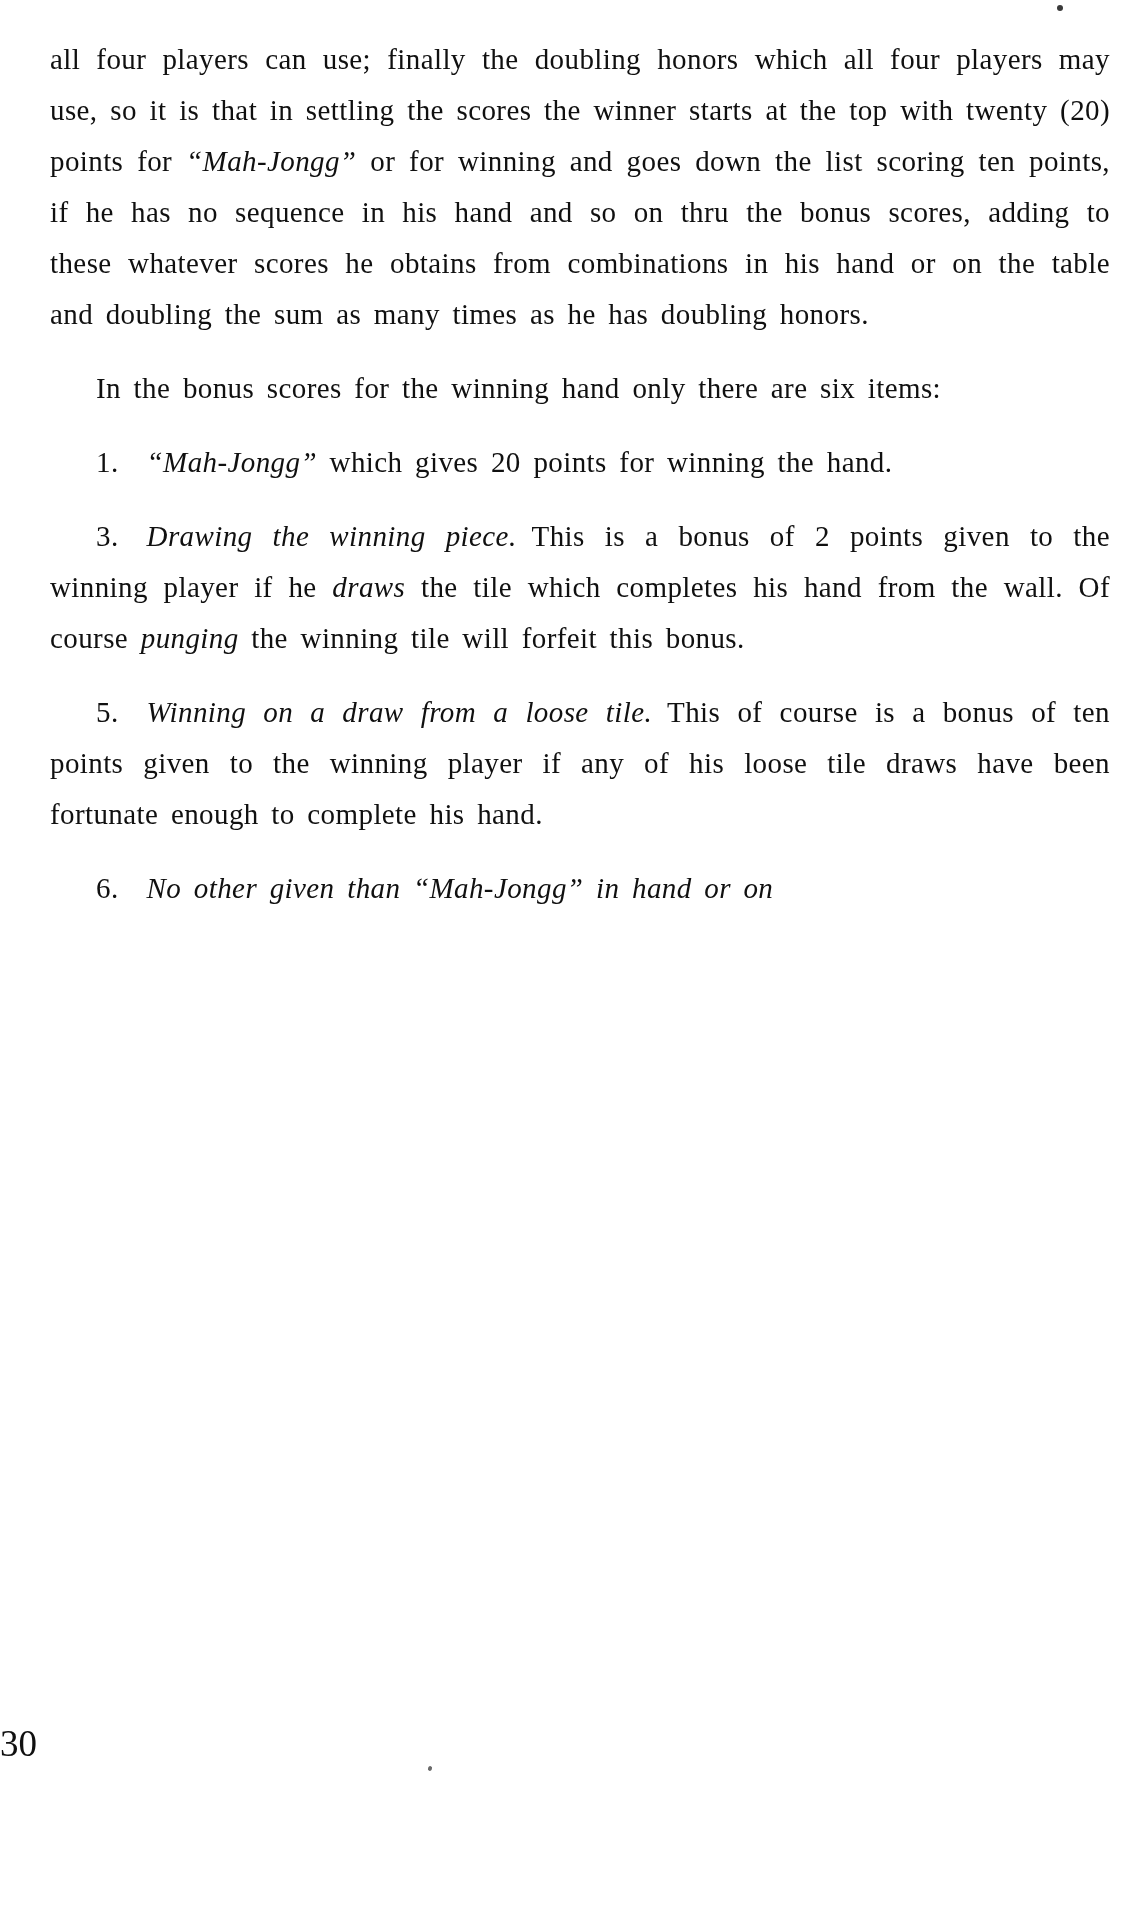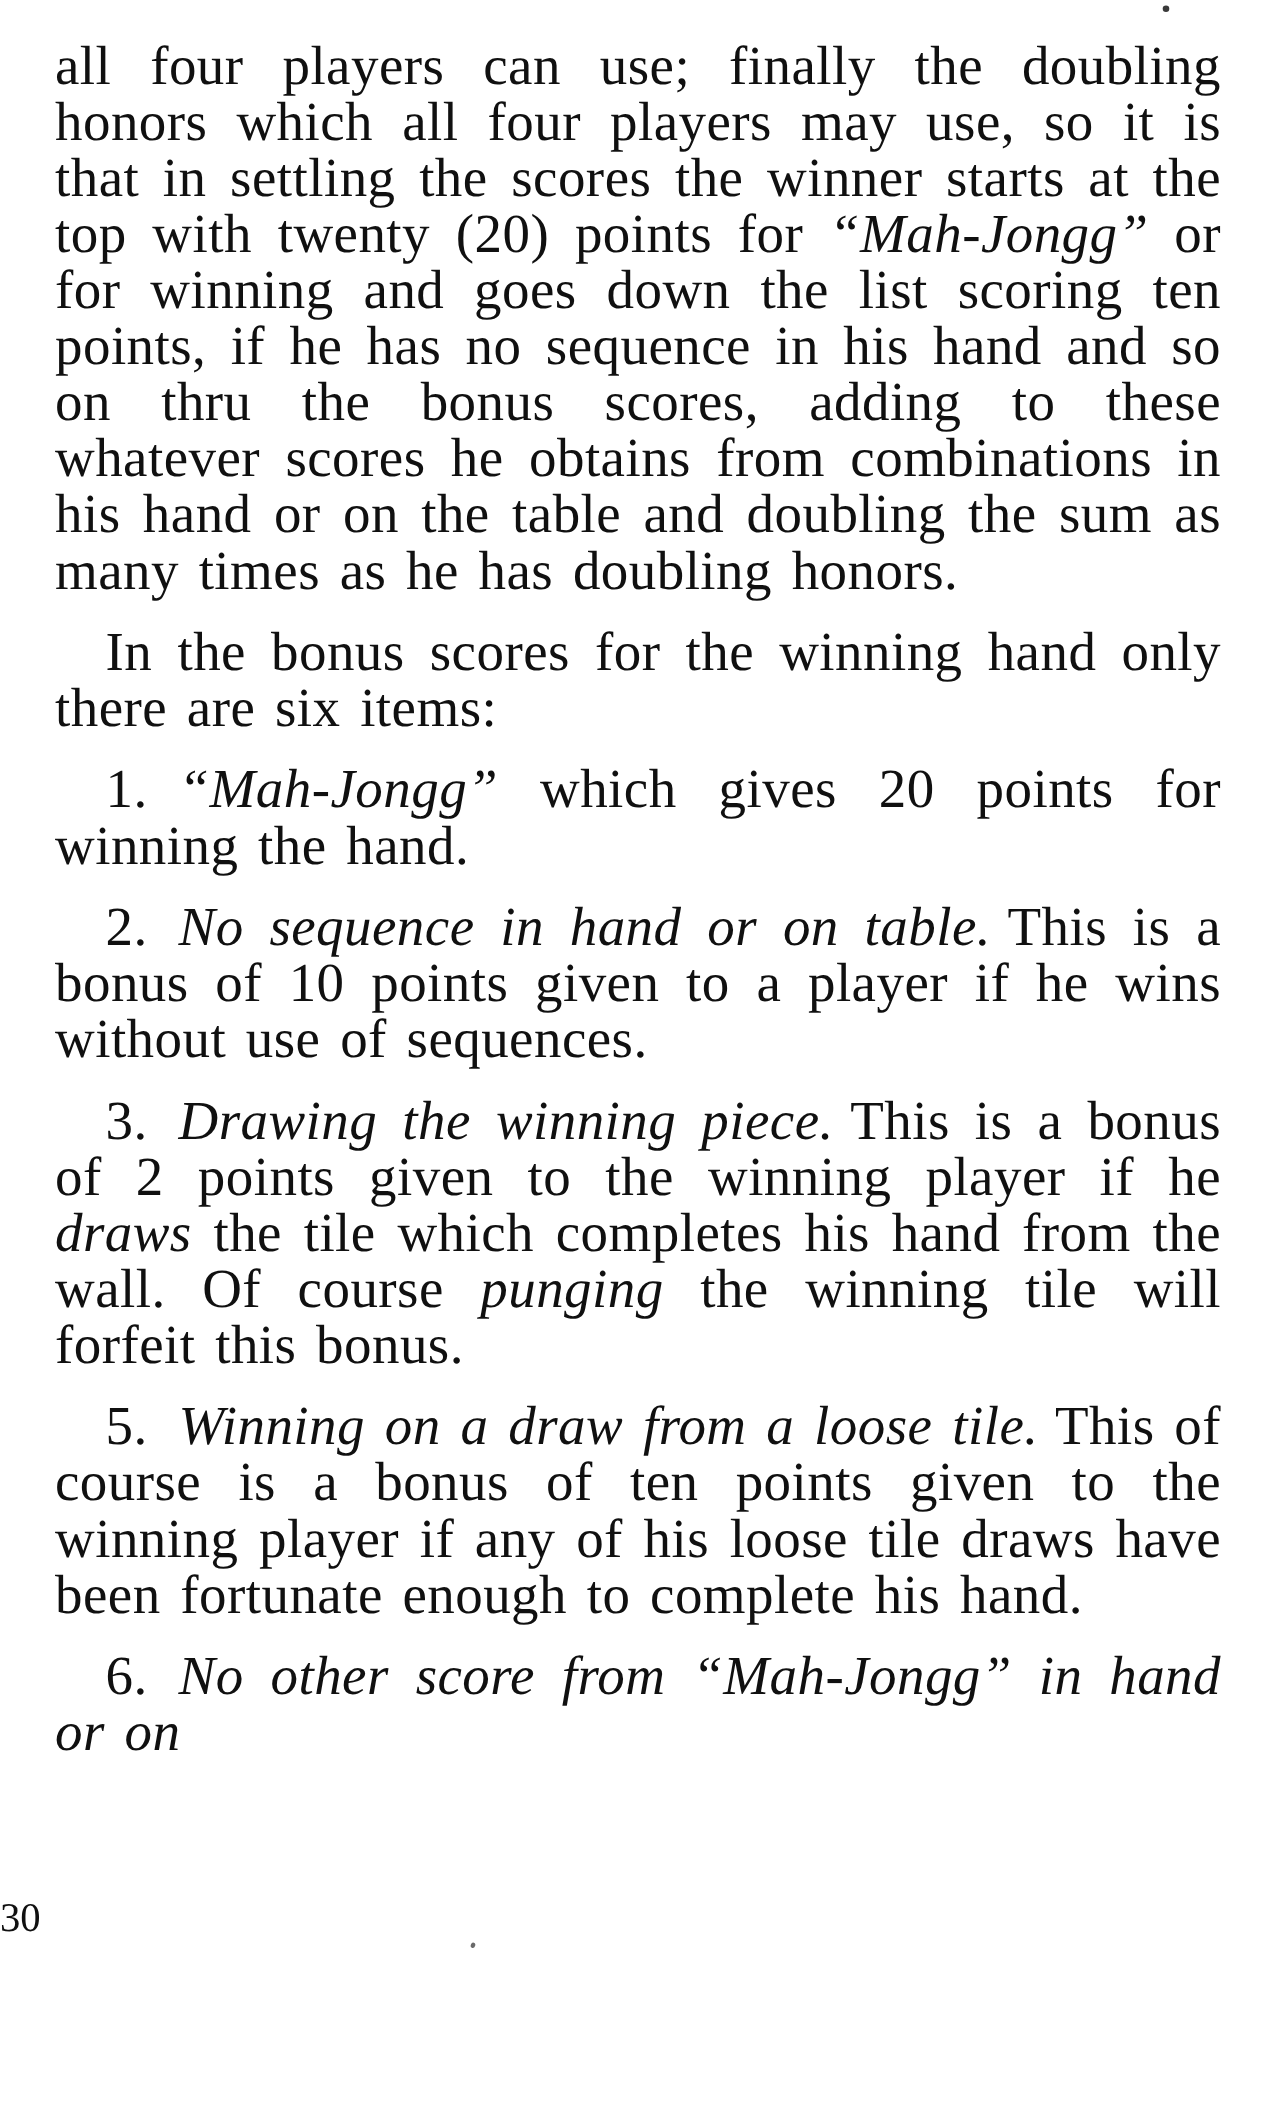--- a/index.html
+++ b/index.html
@@ -21,21 +21,21 @@
     background: #ffffff;
   }
   .text-block {
     position: absolute;
     left: 50px;
     top: 34px;
     width: 1060px;
   }
   p.para {
     margin: 0 0 23px 0;
-    font-size: 50px;
+    font-size: 29px;
     line-height: 51px;
     text-align: justify;
     word-spacing: 5px;
     letter-spacing: 0.4px;
   }
   p.para.indent {
     text-indent: 46px;
   }
   .run { white-space: normal; }
   .run.italic { font-style: italic; }
@@ -76,21 +76,20 @@
   }
 </style>
 </head>
 <body>
 
 <div class="page">
   <div class="text-block" id="paragraphs">
       <p class="para"><span class="run roman">all four players can use; finally the doubling honors which all four players may use, so it is that in settling the scores the winner starts at the top with twenty (20) points for </span><span class="run italic">“Mah-Jongg”</span><span class="run roman"> or for winning and goes down the list scoring ten points, if he has no sequence in his hand and so on thru the bonus scores, adding to these whatever scores he obtains from combinations in his hand or on the table and doubling the sum as many times as he has doubling honors.</span></p>
       <p class="para indent"><span class="run roman">In the bonus scores for the winning hand only there are six items:</span></p>
       <p class="para indent"><span class="run number">1.</span><span class="run italic">“Mah-Jongg”</span><span class="run roman"> which gives 20 points for winning the hand.</span></p>
-      <p class="para indent"><span class="run number">2.</span><span class="run italic-title">No sequence in hand or on table.</span><span class="run roman">This is a bonus of 10 points given to a player if he wins without use of sequences.</span></p>
       <p class="para indent"><span class="run number">3.</span><span class="run italic-title">Drawing the winning piece.</span><span class="run roman">This is a bonus of 2 points given to the winning player if he </span><span class="run italic">draws</span><span class="run roman"> the tile which completes his hand from the wall.  Of course </span><span class="run italic">punging</span><span class="run roman"> the winning tile will forfeit this bonus.</span></p>
       <p class="para indent"><span class="run number">5.</span><span class="run italic-title">Winning on a draw from a loose tile.</span><span class="run roman">This of course is a bonus of ten points given to the winning player if any of his loose tile draws have been fortunate enough to complete his hand.</span></p>
-      <p class="para indent"><span class="run number">6.</span><span class="run italic">No other score from “Mah-Jongg” in hand or on</span></p>
+      <p class="para indent"><span class="run number">6.</span><span class="run italic">No other given than “Mah-Jongg” in hand or on</span></p>
     </div>
   <div class="page-number">30</div>
   <div class="speck speck-top-right"></div>
   <div class="speck speck-bottom"></div>
 </div>
 
 </body></html>

